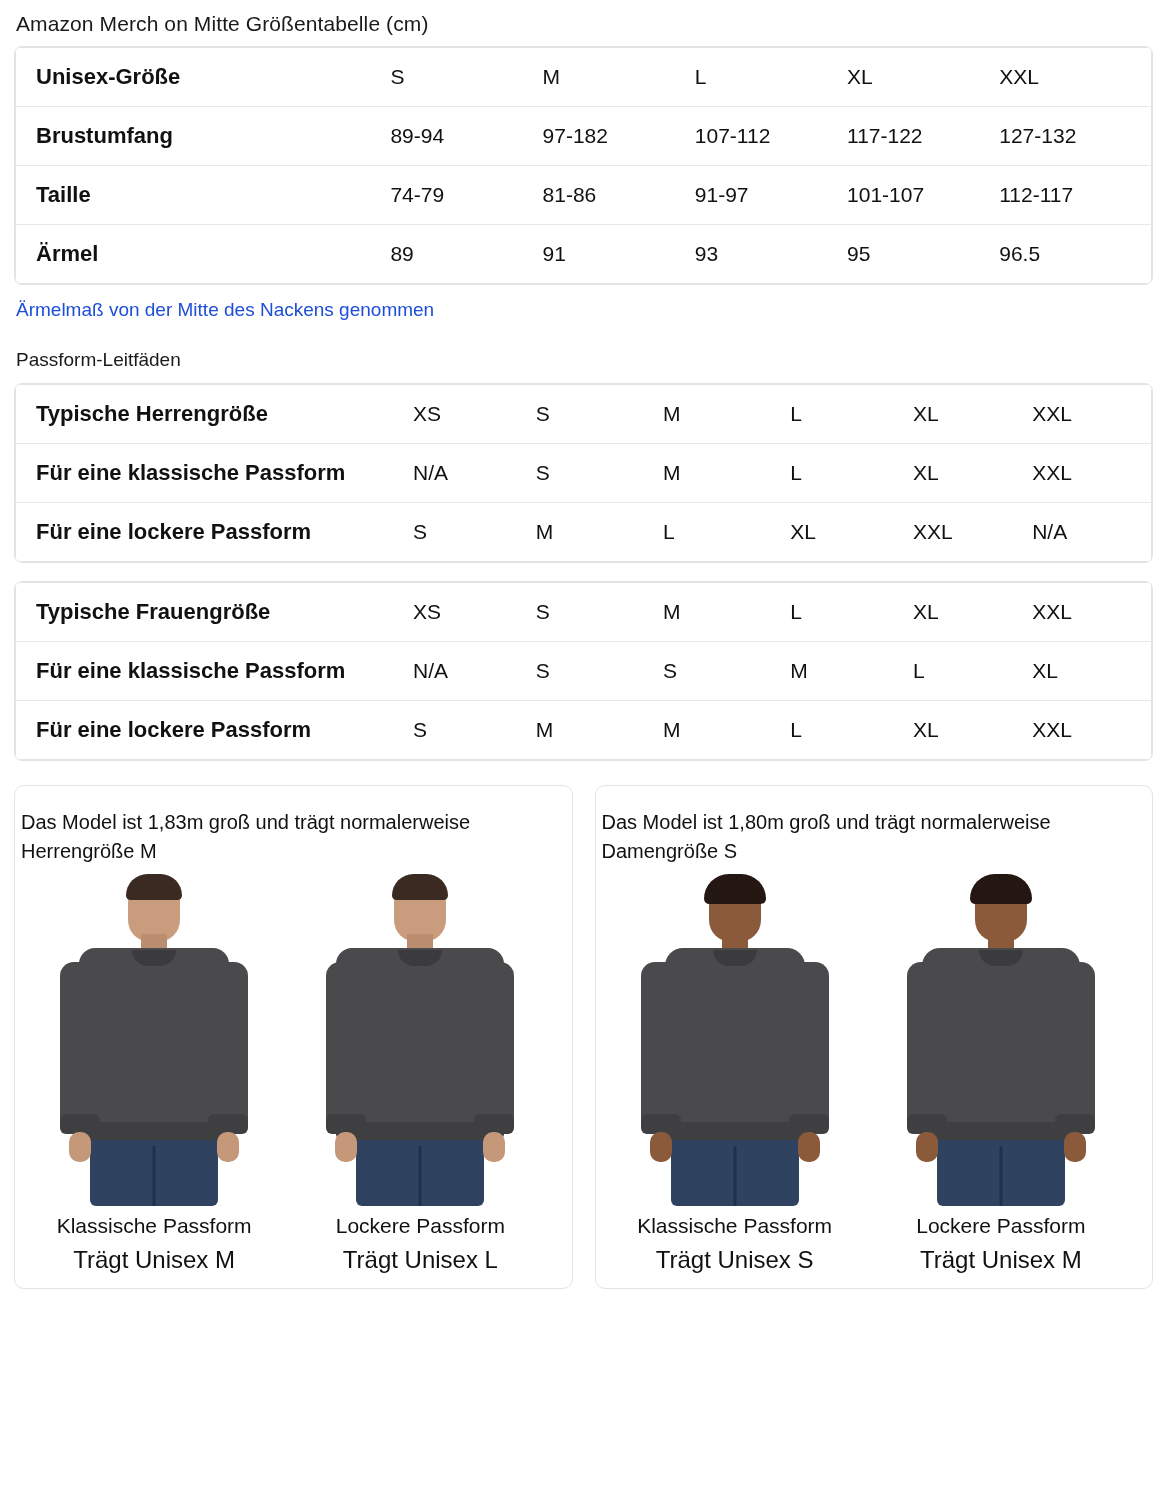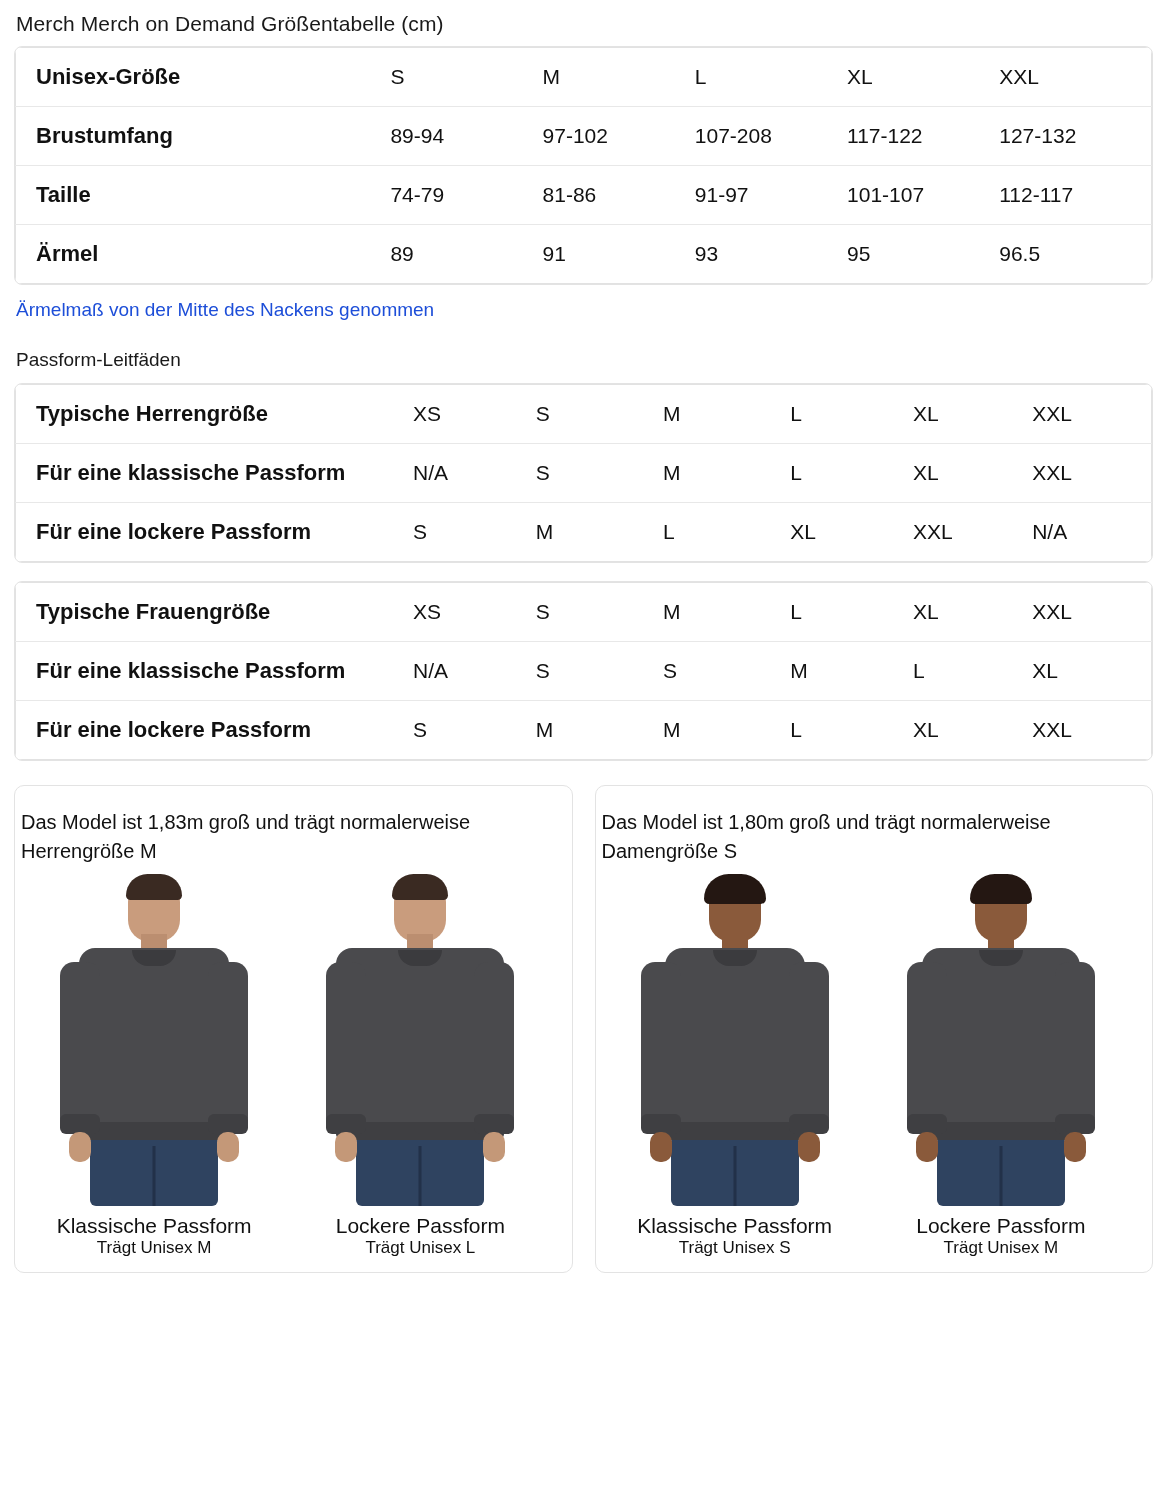--- a/index.html
+++ b/index.html
@@ -105,21 +105,22 @@
     position: relative;
     margin: 4px auto 0 auto;
     width: 200px;
   }
   .fit-name {
     font-weight: normal;
     font-size: 21px;
     margin-top: 8px;
   }
   .fit-wear {
-    font-size: 17px;
+    font-size: 24px;
+    margin-top: 8px;
   }
   
   .head {
     position: absolute;
     left: 50%;
     transform: translateX(-50%);
     top: 0;
     width: 52px;
     height: 66px;
     border-radius: 26px 26px 22px 22px;
@@ -232,21 +233,21 @@
   }
   .skin-dark .head, .skin-dark .neck { background: #8a5a3b; }
   .skin-dark .hand-l, .skin-dark .hand-r { background: #8a5a3b; }
   .skin-dark .hair { background: #241712; width: 62px; height: 30px; }
 </style>
 </head>
 <body>
 
 <div class="page">
 
-  <div class="title">Merch Merch on Demand Größentabelle (cm)</div>
+  <div class="title">Amazon Merch on Mitte Größentabelle (cm)</div>
 
   <div class="tablewrap">
     <table class="sizes">
       <colgroup>
         <col style="width:33%">
           <col style="width:13.4%">
           <col style="width:13.4%">
           <col style="width:13.4%">
           <col style="width:13.4%">
           <col style="width:13.4%">
@@ -256,22 +257,22 @@
           <td class="label">Unisex-Größe</td>
           <td>S</td>
           <td>M</td>
           <td>L</td>
           <td>XL</td>
           <td>XXL</td>
         </tr>
         <tr>
           <td class="label">Brustumfang</td>
           <td>89-94</td>
-          <td>97-102</td>
-          <td>107-208</td>
+          <td>97-182</td>
+          <td>107-112</td>
           <td>117-122</td>
           <td>127-132</td>
         </tr>
         <tr>
           <td class="label">Taille</td>
           <td>74-79</td>
           <td>81-86</td>
           <td>91-97</td>
           <td>101-107</td>
           <td>112-117</td>

